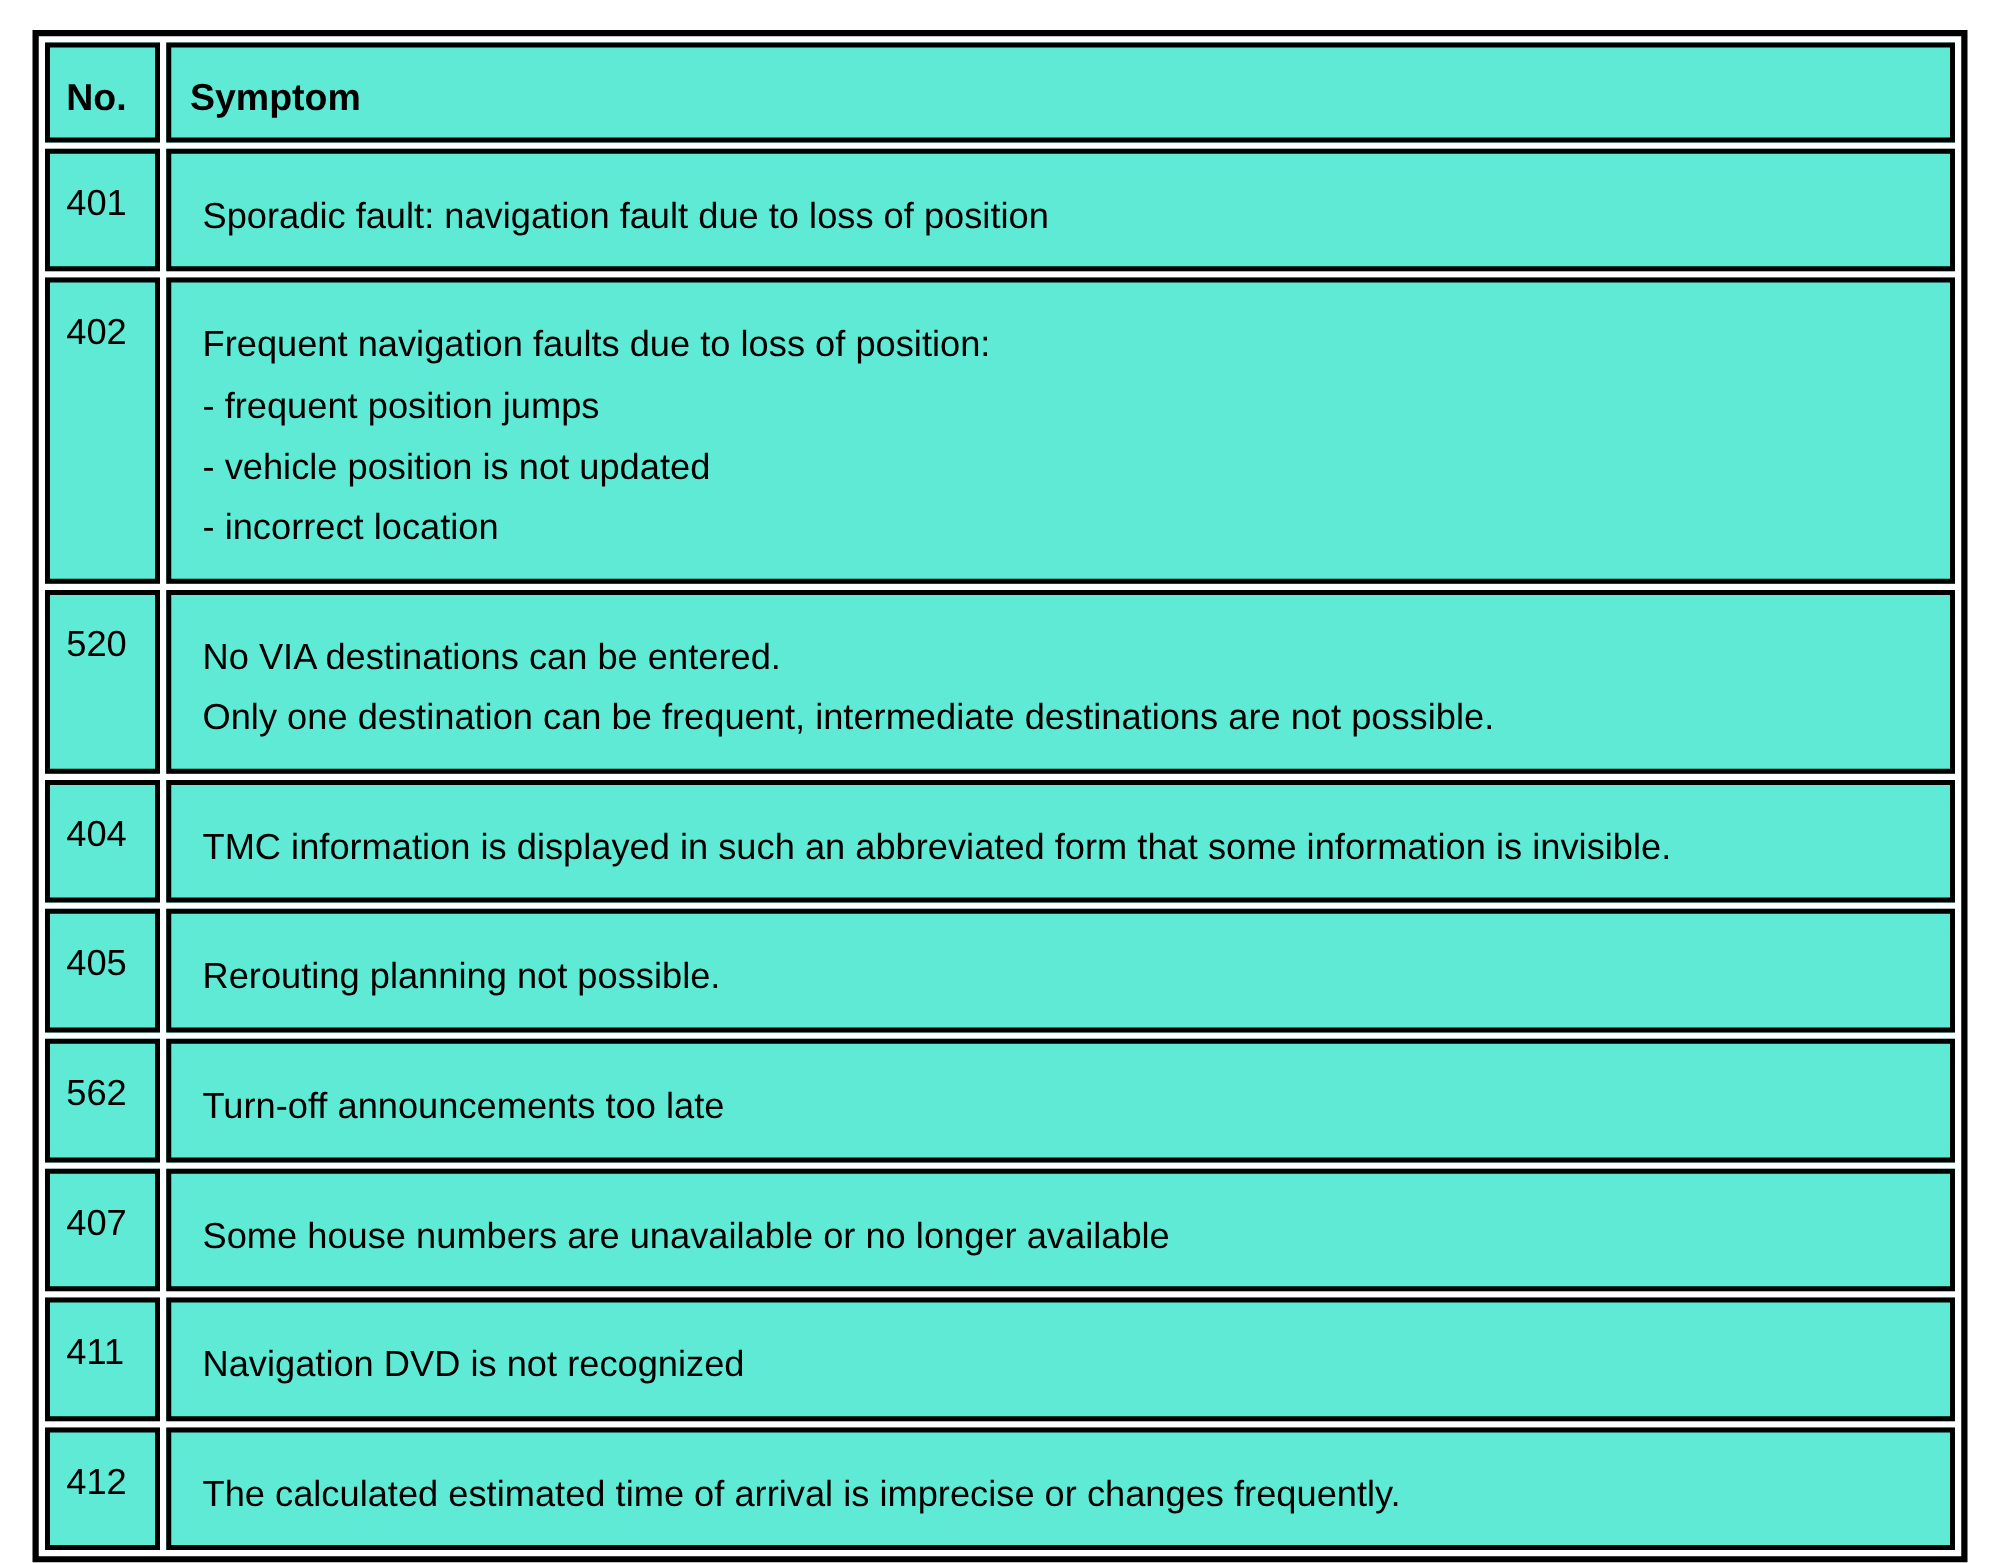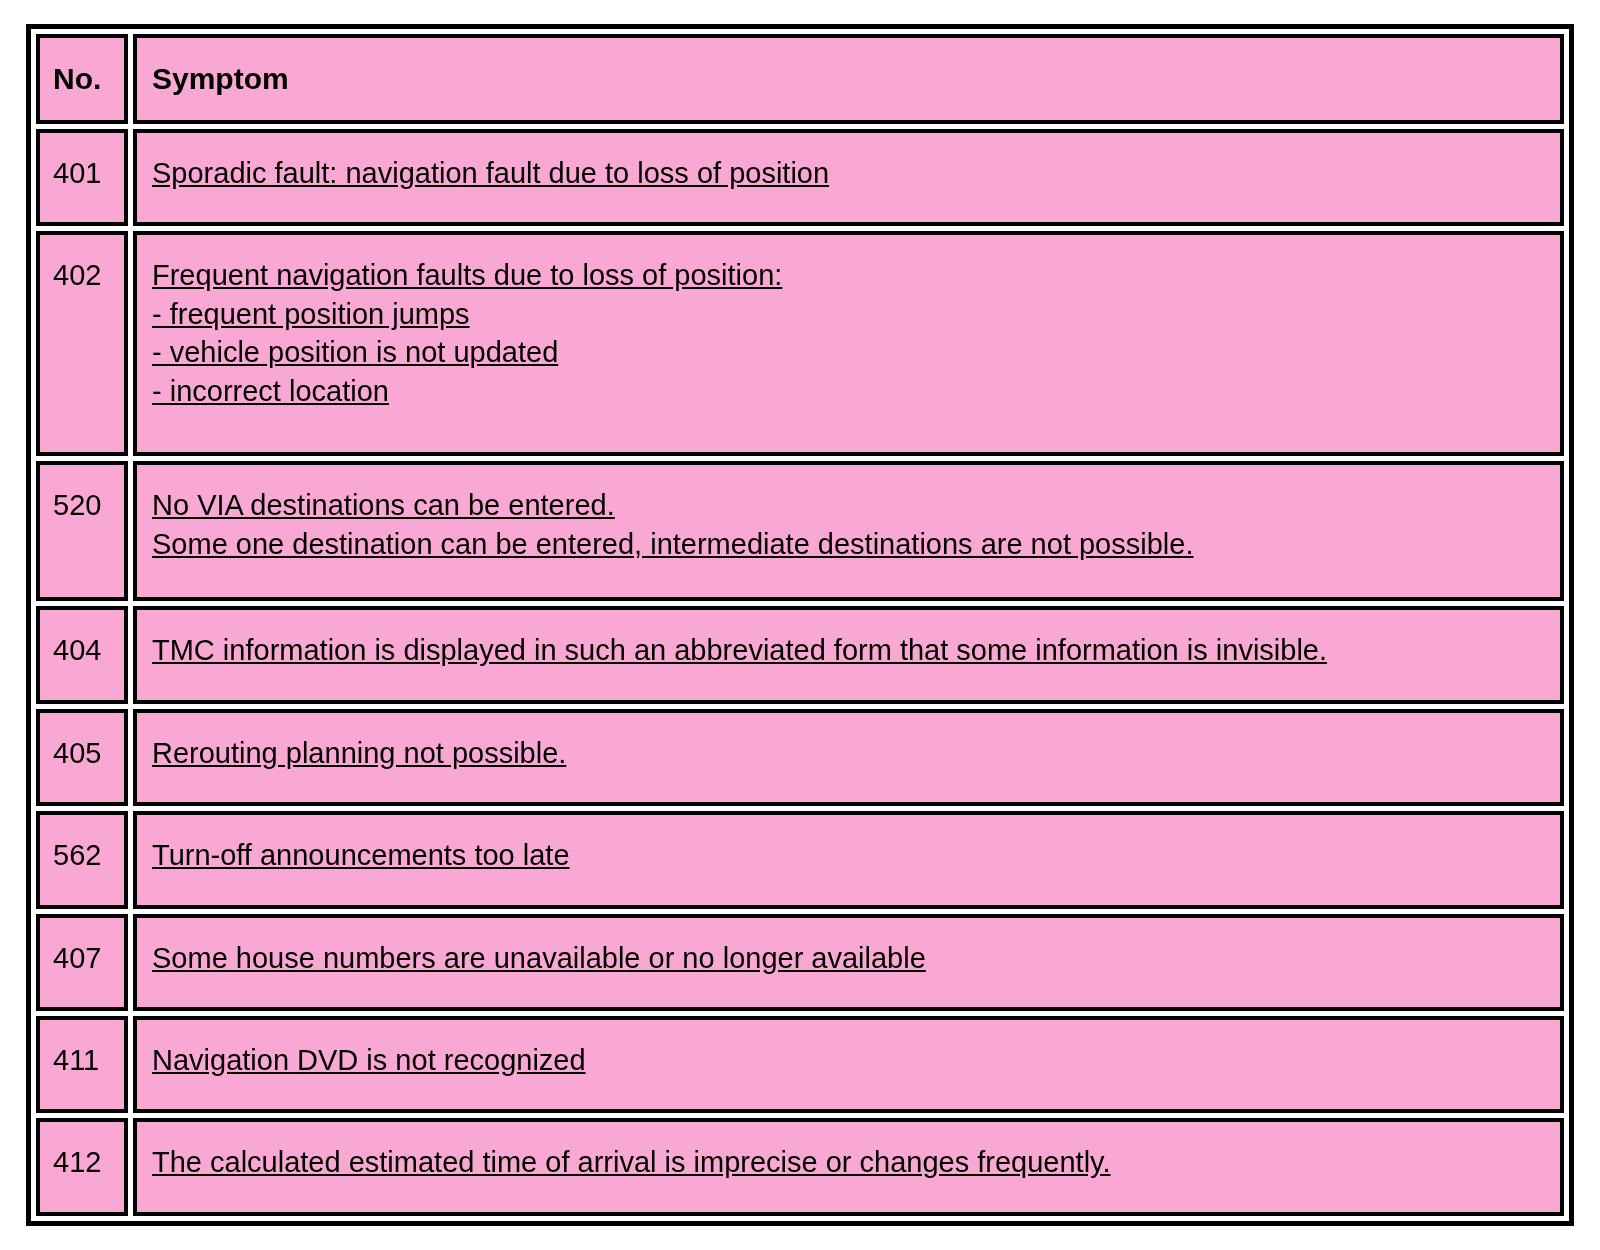--- a/index.html
+++ b/index.html
@@ -21,22 +21,22 @@
     border-spacing: 5px;
     border: 5px solid #000000;
     table-layout: fixed;
     background: #ffffff;
   }
   th, td {
     border: 4px solid #000000;
     vertical-align: top;
     font-family: "Liberation Sans", sans-serif;
     color: #000000;
-    background: #f9a8d4;
-    padding: 21px 16px 21px 15px;
+    background: #5eead4;
+    padding: 21px 16px 11px 15px;
     line-height: 1.33;
     overflow: hidden;
   }
   th {
     text-align: left;
     font-weight: bold;
     font-size: 30px;
   }
   td {
     font-size: 29px;
@@ -48,21 +48,21 @@
     padding-right: 6px;
     text-align: left;
     white-space: nowrap;
     margin-left: 36px;
   }
   th.no-header {
     padding-left: 13px;
     padding-right: 6px;
     white-space: nowrap;
   }
-  td.symptom-cell div { margin: 0; text-decoration: underline; }
+  td.symptom-cell div { margin: 10px; }
 </style>
 </head>
 <body>
 
 <div class="page">
   <table class="symptom-table">
     <colgroup>
       <col class="no-col">
       <col>
     </colgroup>
@@ -85,21 +85,21 @@
             <div>Frequent navigation faults due to loss of position:</div>
             <div>- frequent position jumps</div>
             <div>- vehicle position is not updated</div>
             <div>- incorrect location</div>
           </td>
         </tr>
         <tr>
           <td class="no-cell">520</td>
           <td class="symptom-cell">
             <div>No VIA destinations can be entered.</div>
-            <div>Some one destination can be entered, intermediate destinations are not possible.</div>
+            <div>Only one destination can be frequent, intermediate destinations are not possible.</div>
           </td>
         </tr>
         <tr>
           <td class="no-cell">404</td>
           <td class="symptom-cell">
             <div>TMC information is displayed in such an abbreviated form that some information is invisible.</div>
           </td>
         </tr>
         <tr>
           <td class="no-cell">405</td>

